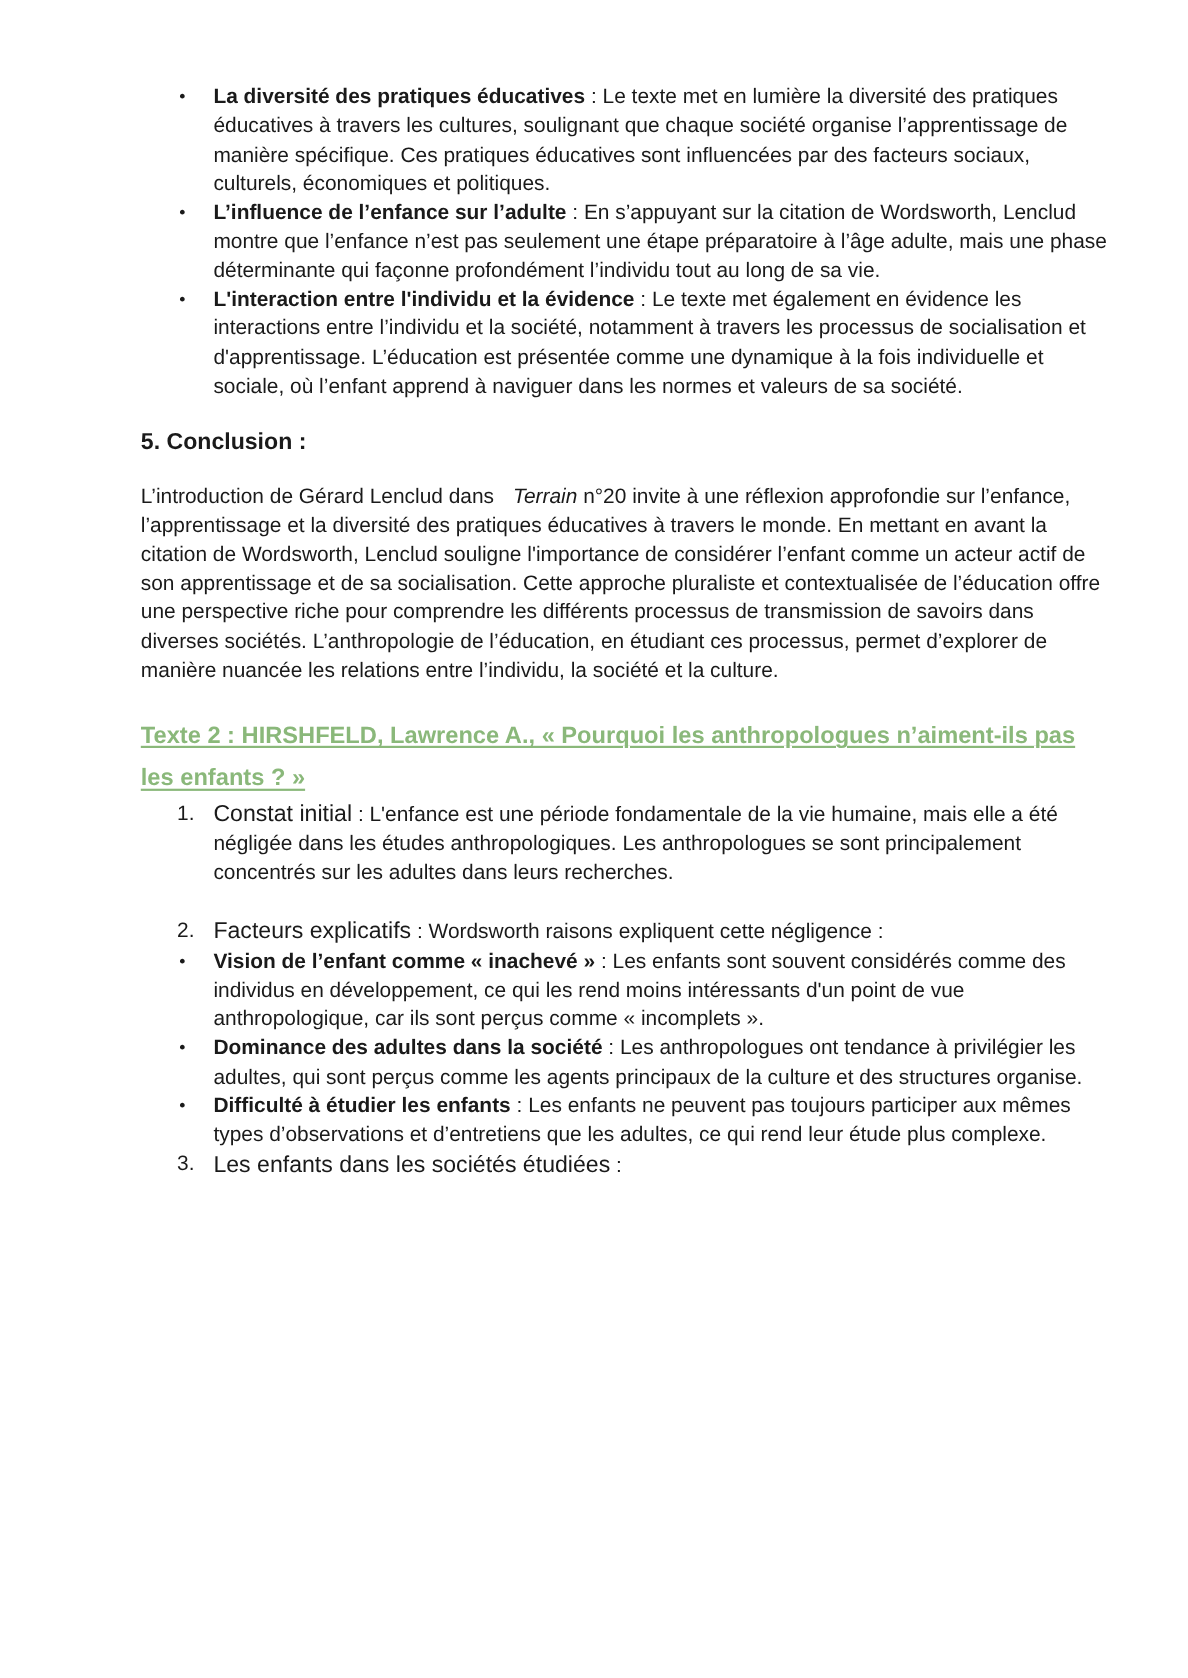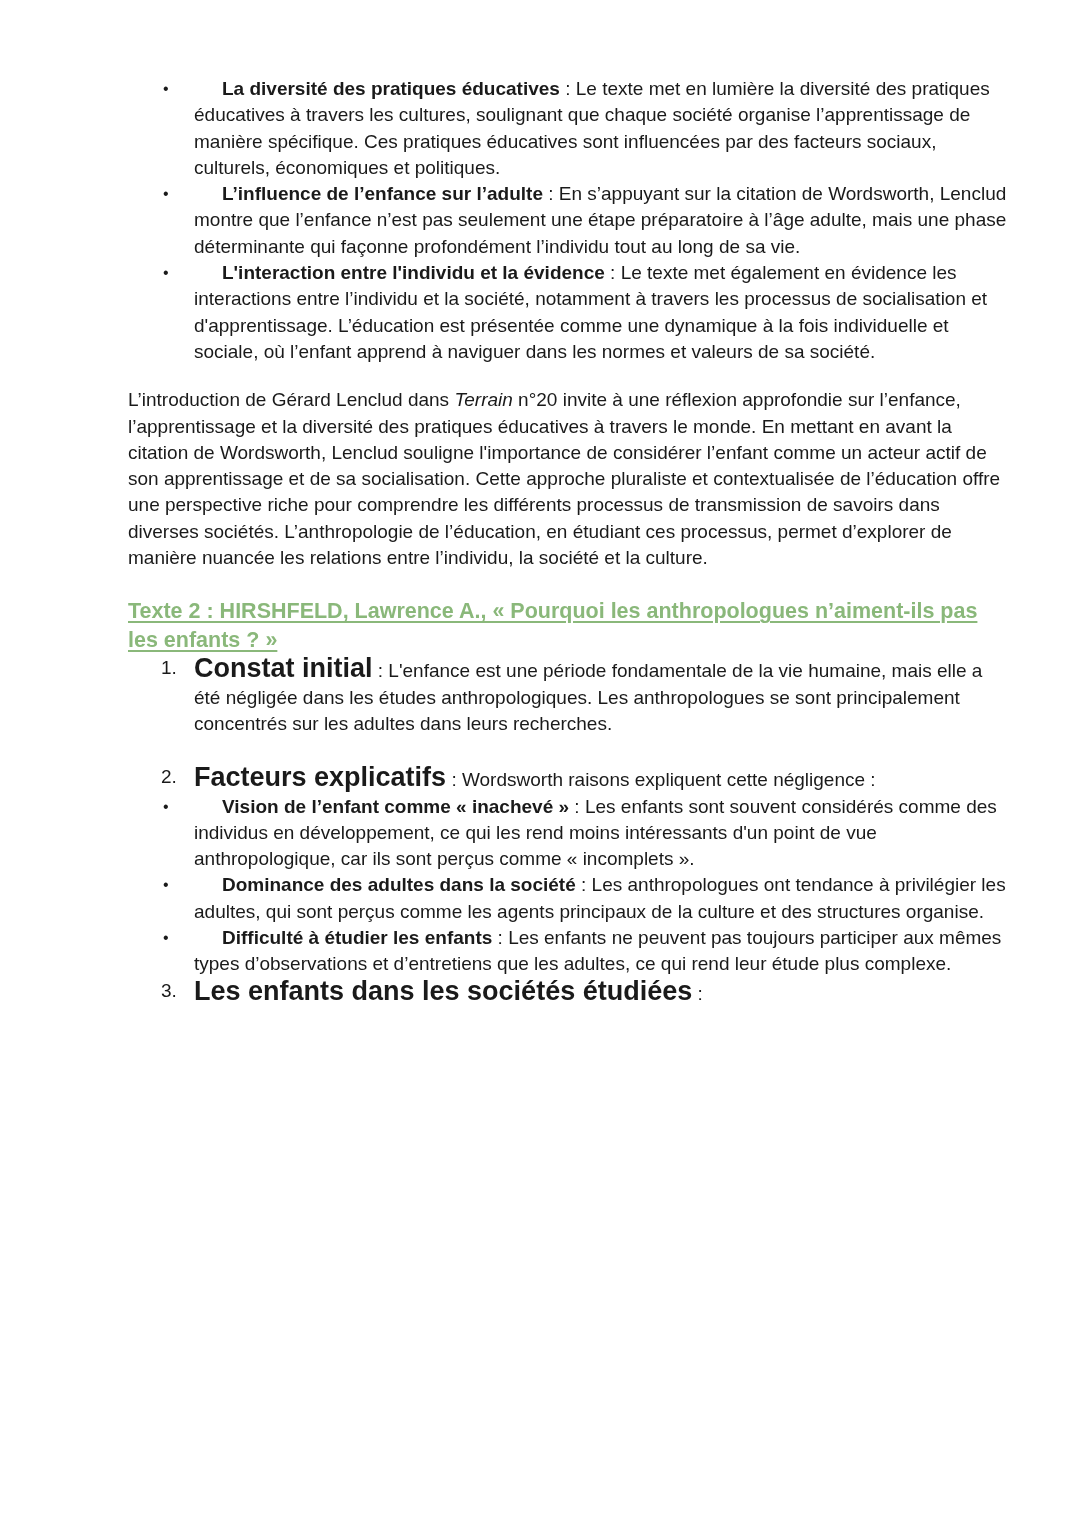--- a/index.html
+++ b/index.html
@@ -34,58 +34,58 @@
     ul.bullets li {
       position: relative;
       padding-left: 66px;
     }
     ul.bullets li .bullet {
       position: absolute;
       left: 35px;
       top: 0;
       font-size: 16px;
     }
-    .b { font-weight: bold; margin-left: 28px; }
-    .i { font-style: italic; }
+    .b { font-weight: bold; }
+    .i { font-style: italic; margin-left: 12px; }
     h2.section {
       font-size: 21px;
       font-weight: bold;
       margin: 22px 0 0 0;
       line-height: 30px;
     }
     p.para {
       margin: 22px 0 0 0;
     }
     h2.texte-title {
       font-size: 21.5px;
       font-weight: bold;
       color: #8ab87a;
       text-decoration: underline;
       text-decoration-thickness: 2px;
       text-underline-offset: 3px;
       margin: 26px 0 0 0;
-      line-height: 29px;
+      line-height: 39px;
     }
     ol.numbered {
       list-style: none;
       margin: 0;
       padding: 0;
     }
     ol.numbered li {
       position: relative;
       padding-left: 66px;
     }
     ol.numbered li .num {
       position: absolute;
       left: 33px;
       top: 0;
     }
     .big-b {
-      font-size: 27px;
-      font-weight: bold;
+      font-size: 21px;
+      font-weight: normal;
     }
     .gap-l { margin-top: 36px; }
     .gap-m { margin-top: 27px; }
   </style>
 </head>
 <body>
 
 <div class="page">
 
 
@@ -97,20 +97,21 @@
     <li>
       <span class="bullet">•</span>
       <span class="b">L’influence de l’enfance sur l’adulte</span><span> : En s’appuyant sur la citation de Wordsworth, Lenclud montre que l’enfance n’est pas seulement une étape préparatoire à l’âge adulte, mais une phase déterminante qui façonne profondément l’individu tout au long de sa vie.</span>
     </li>
     <li>
       <span class="bullet">•</span>
       <span class="b">L'interaction entre l'individu et la évidence</span><span> : Le texte met également en évidence les interactions entre l’individu et la société, notamment à travers les processus de socialisation et d'apprentissage. L’éducation est présentée comme une dynamique à la fois individuelle et sociale, où l’enfant apprend à naviguer dans les normes et valeurs de sa société.</span>
     </li>
   </ul>
 
+  <h2 class="section">5. Conclusion :</h2>
   <p class="para"><span>L’introduction de Gérard Lenclud dans </span><span class="i">Terrain</span><span> n°20 invite à une réflexion approfondie sur l’enfance, l’apprentissage et la diversité des pratiques éducatives à travers le monde. En mettant en avant la citation de Wordsworth, Lenclud souligne l'importance de considérer l’enfant comme un acteur actif de son apprentissage et de sa socialisation. Cette approche pluraliste et contextualisée de l’éducation offre une perspective riche pour comprendre les différents processus de transmission de savoirs dans diverses sociétés. L’anthropologie de l’éducation, en étudiant ces processus, permet d’explorer de manière nuancée les relations entre l’individu, la société et la culture.</span></p>
 
   <h2 class="texte-title">Texte 2 : HIRSHFELD, Lawrence A., « Pourquoi les anthropologues n’aiment-ils pas les enfants ? »</h2>
 
   <ol class="numbered gap-l">
     <li>
       <span class="num">1.</span>
       <span class="big-b">Constat initial</span><span> : L'enfance est une période fondamentale de la vie humaine, mais elle a été négligée dans les études anthropologiques. Les anthropologues se sont principalement concentrés sur les adultes dans leurs recherches.</span>
     </li>
     <li class="gap-m">

